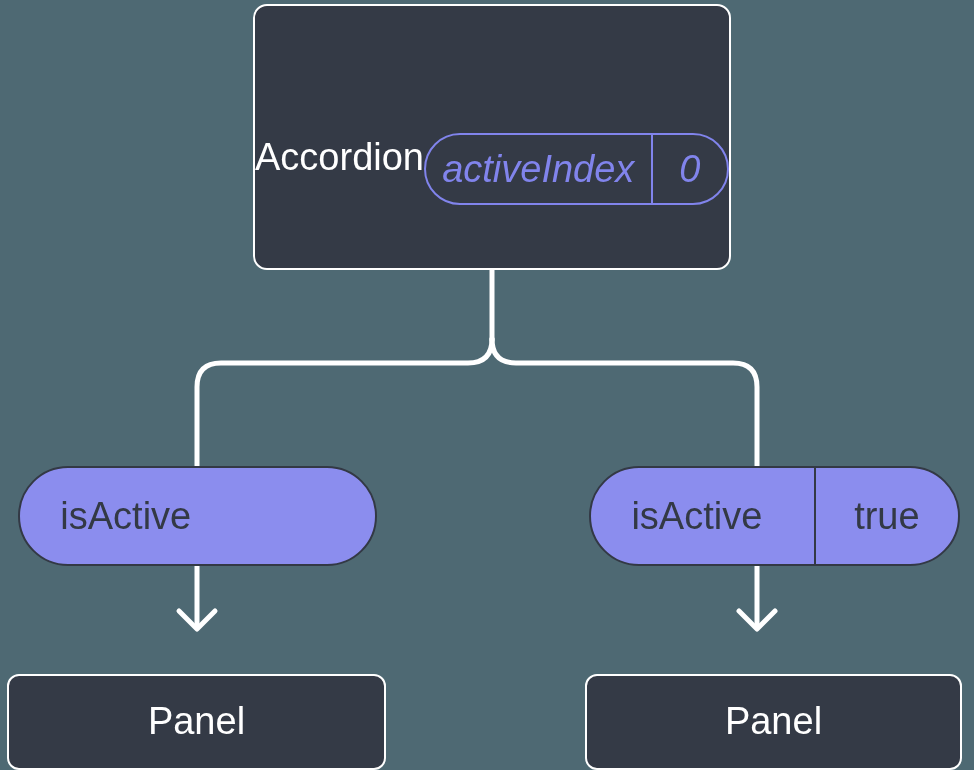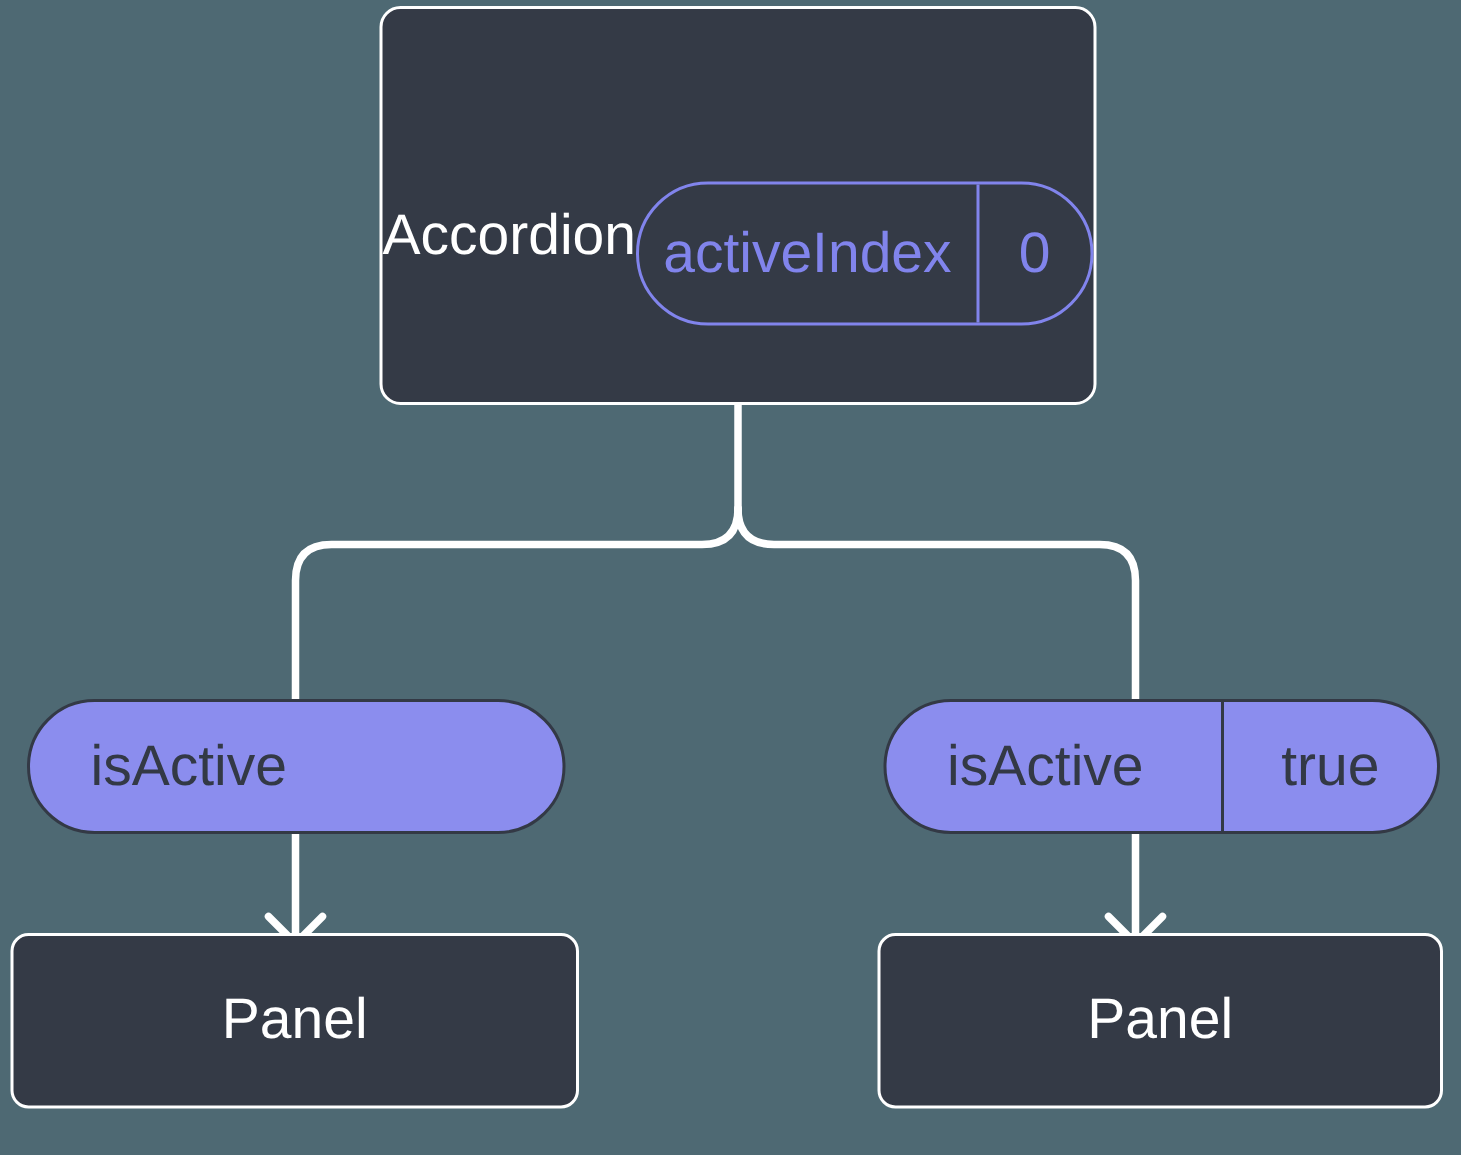--- a/index.html
+++ b/index.html
@@ -36,44 +36,45 @@
     left:253px;top:4px;width:478px;height:266px;border-radius:14px;
     flex-direction:row;justify-content:flex-start;padding-top:42px;
   }
   .node-title{
     color:var(--text-light);font-size:38px;font-weight:500;line-height:1.2;
   }
   .pill{
     display:flex;align-items:stretch;z-index:1;
   }
   .pill-state{
-    margin-top:22px;width:374px;height:96px;border-radius:51px;
+    margin-top:22px;width:374px;height:72px;border-radius:51px;
     border:2px solid var(--accent-purple);
     color:var(--accent-purple);
+    font-style:italic;
   }
   .pill-state .pill-key{flex:0 0 74.6%;}
   .pill-state .pill-val{flex:1 1 auto;border-left:2px solid var(--accent-purple);}
   .pill-prop{
-    position:absolute;height:90px;border-radius:50px;
+    position:absolute;height:100px;border-radius:50px;
     background:var(--pill-fill);
     border:2px solid var(--pill-text-dark);
     color:var(--pill-text-dark);
     gap:11px;
   }
   .pill-prop-left{left:18px;top:466px;width:359px;}
   .pill-prop-left .pill-key{flex:0 0 59.6%;}
   .pill-prop-right{left:589px;top:466px;width:371px;}
   .pill-prop-right .pill-key{flex:0 0 57.7%;}
   .pill-prop .pill-val{flex:1 1 auto;border-left:2.5px solid var(--pill-text-dark);}
   .pill-key,.pill-val{
     display:flex;align-items:center;justify-content:center;
     font-size:38px;font-weight:400;line-height:1;
   }
   .node-panel{
-    top:622px;height:117px;border-radius:12px;
+    top:674px;height:96px;border-radius:12px;
   }
   .node-panel-left{left:7px;width:379px;}
   .node-panel-right{left:585px;width:377px;}
 </style>
 </head>
 <body>
 
 <div class="stage">
 
   <svg class="connectors" viewBox="0 0 974 770" aria-hidden="true">

